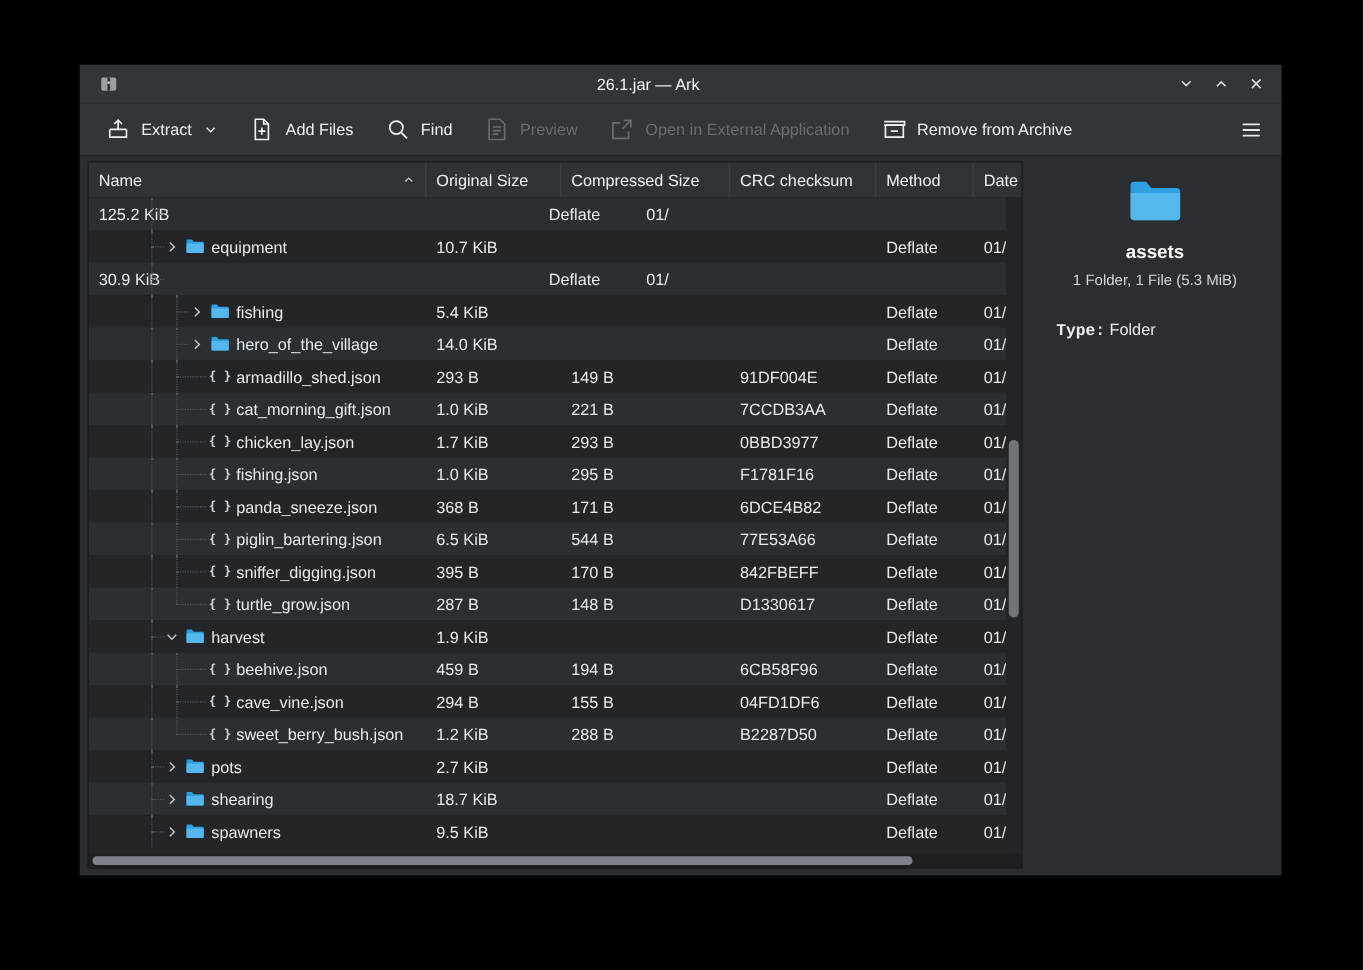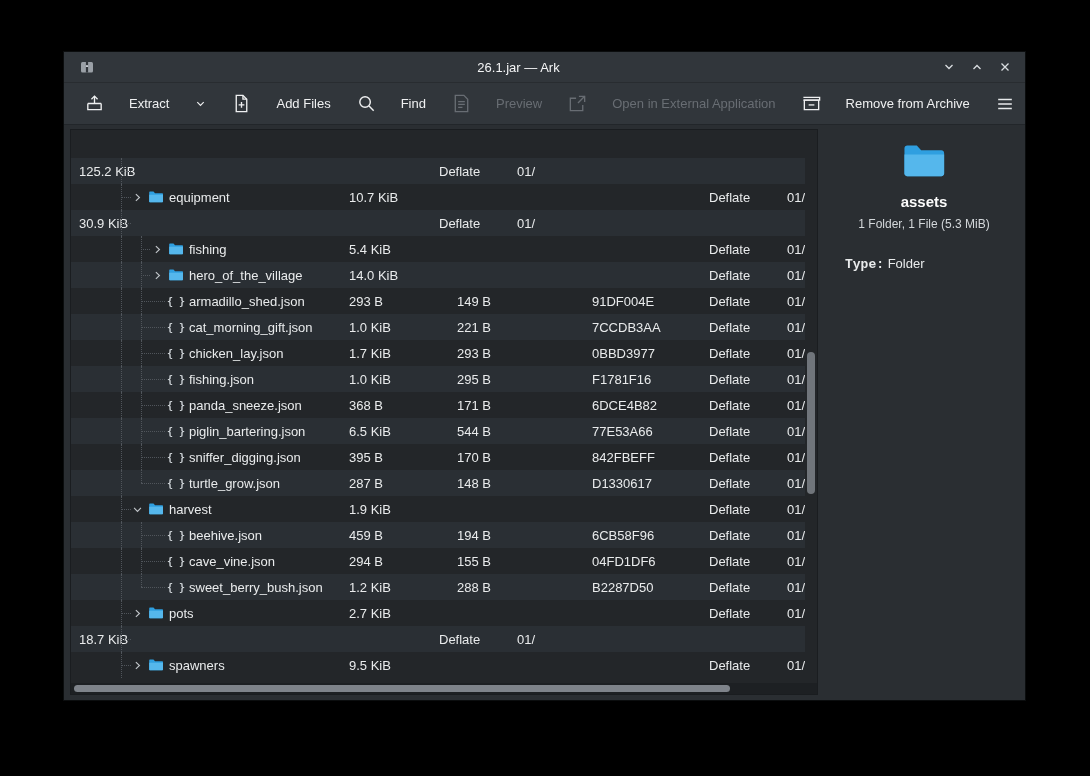--- a/index.html
+++ b/index.html
@@ -19,21 +19,21 @@
   }
   .app-icon{width:18px;height:18px;margin-left:4px;display:flex;align-items:center;justify-content:center;}
   .tb-title{flex:1;text-align:center;font-size:13px;color:#f4f5f6;}
   .win-btns{display:flex;gap:12px;align-items:center;color:#d9dde0;margin-right:2px;}
   .win-btn{width:16px;height:16px;display:flex;align-items:center;justify-content:center;cursor:default;}
   
   .toolbar{
     height:42px;background:#31363b;display:flex;align-items:center;
     padding:0 14px 0 20px;gap:25px;border-bottom:1px solid #22262a;box-sizing:border-box;
   }
-  .tbtn{display:flex;align-items:center;gap:24px;font-size:13px;color:#eff0f1;white-space:nowrap;}
+  .tbtn{display:flex;align-items:center;gap:8px;font-size:13px;color:#eff0f1;white-space:nowrap;}
   .tbtn .ticon{display:flex;align-items:center;justify-content:center;}
   .tbtn.disabled{color:#686d73;}
   .chev-sm{margin-left:2px;display:flex;align-items:center;}
   .hamburger{margin-left:auto;display:flex;align-items:center;color:#e7e9eb;}
   
   .content{position:absolute;top:74px;left:0;right:0;bottom:0;}
   .table-wrap{
     position:absolute;left:6px;top:3px;width:748px;bottom:5px;
     background:#232629;border:1px solid #1a1d20;box-sizing:border-box;
   }
@@ -167,20 +167,43 @@
     </div>
     <span class="hamburger">
       <svg width="20" height="20" viewBox="0 0 22 22">
           <path d="M3.5 6 h15 M3.5 11 h15 M3.5 16 h15" stroke="currentColor" stroke-width="1.6" fill="none"></path>
         </svg>
     </span>
   </div>
 
   <div class="content">
     <div class="table-wrap">
+      <div class="thead" id="thead">
+          <div class="th" style="width: 270px;">
+            <span>Name</span>
+            <svg width="10" height="10" viewBox="0 0 16 16" style="margin-left:auto">
+              <path d="M3.5 10 L8 5.5 L12.5 10" fill="none" stroke="#ccd0d4" stroke-width="1.6"></path>
+            </svg>
+          </div>
+          <div class="th" style="width: 108px;">
+            <span>Original Size</span>
+          </div>
+          <div class="th" style="width: 135px;">
+            <span>Compressed Size</span>
+          </div>
+          <div class="th" style="width: 117px;">
+            <span>CRC checksum</span>
+          </div>
+          <div class="th" style="width: 78px;">
+            <span>Method</span>
+          </div>
+          <div class="th" style="width: 26px; flex: 1 1 0%; border-right: none;">
+            <span>Date</span>
+          </div>
+        </div>
       <div class="tbody" id="tbody">
           <div class="row alt">
             <i class="vg" style="left:50px"></i>
             <i class="stub" style="left:50px;width:10px"></i>
             <div class="cell" style="width: 108px;">125.2 KiB</div>
             <div class="cell" style="width: 135px;"></div>
             <div class="cell" style="width: 117px;"></div>
             <div class="cell" style="width: 78px;">Deflate</div>
             <div class="cell" style="width: 26px; flex: 1 1 0%;">01/</div>
           </div>
@@ -509,20 +532,35 @@
             </div>
             <div class="cell" style="width: 108px;">2.7 KiB</div>
             <div class="cell" style="width: 135px;"></div>
             <div class="cell" style="width: 117px;"></div>
             <div class="cell" style="width: 78px;">Deflate</div>
             <div class="cell" style="width: 26px; flex: 1 1 0%;">01/</div>
           </div>
           <div class="row alt">
             <i class="vg" style="left:50px"></i>
             <i class="stub" style="left:50px;width:10px"></i>
+            <div class="cell name-cell" style="width: 270px;">
+              <span class="sp" style="width:57px"></span>
+              <span class="arrowbox">
+                <svg width="13" height="13" viewBox="0 0 16 16">
+                  <path d="M6 3.8 L10.4 8 L6 12.2" fill="none" stroke="#c2c6ca" stroke-width="1.4"></path>
+                </svg>
+              </span>
+              <span class="iconbox">
+                <svg width="16" height="16" viewBox="0 0 16 16">
+                  <path d="M1.2 3.6 c0-.6.4-1 1-1 h3.3 l1.5 1.7 h7 c.6 0 1 .4 1 1 v7 c0 .6-.4 1-1 1 H2.2 c-.6 0-1-.4-1-1 z" fill="#2f9fe0"></path>
+                  <path d="M1.2 5.7 h13.8 v6.6 c0 .6-.4 1-1 1 H2.2 c-.6 0-1-.4-1-1 z" fill="#55b7ec"></path>
+                </svg>
+              </span>
+              <span class="lbl">shearing</span>
+            </div>
             <div class="cell" style="width: 108px;">18.7 KiB</div>
             <div class="cell" style="width: 135px;"></div>
             <div class="cell" style="width: 117px;"></div>
             <div class="cell" style="width: 78px;">Deflate</div>
             <div class="cell" style="width: 26px; flex: 1 1 0%;">01/</div>
           </div>
           <div class="row">
             <i class="vg" style="left:50px"></i>
             <i class="stub" style="left:50px;width:10px"></i>
             <div class="cell name-cell" style="width: 270px;">

